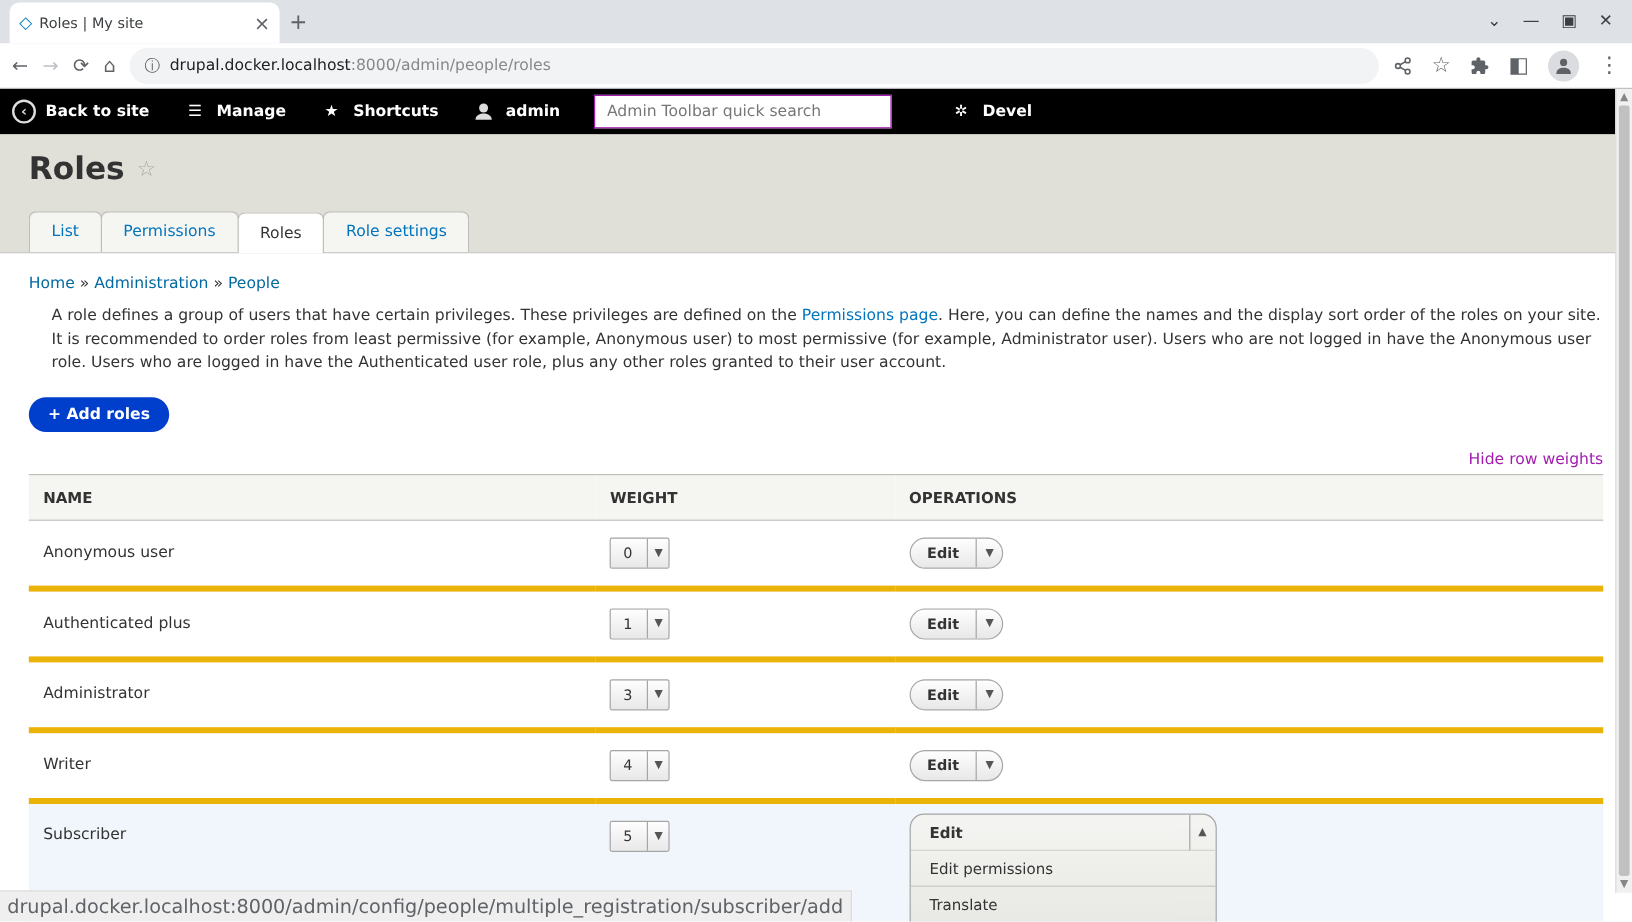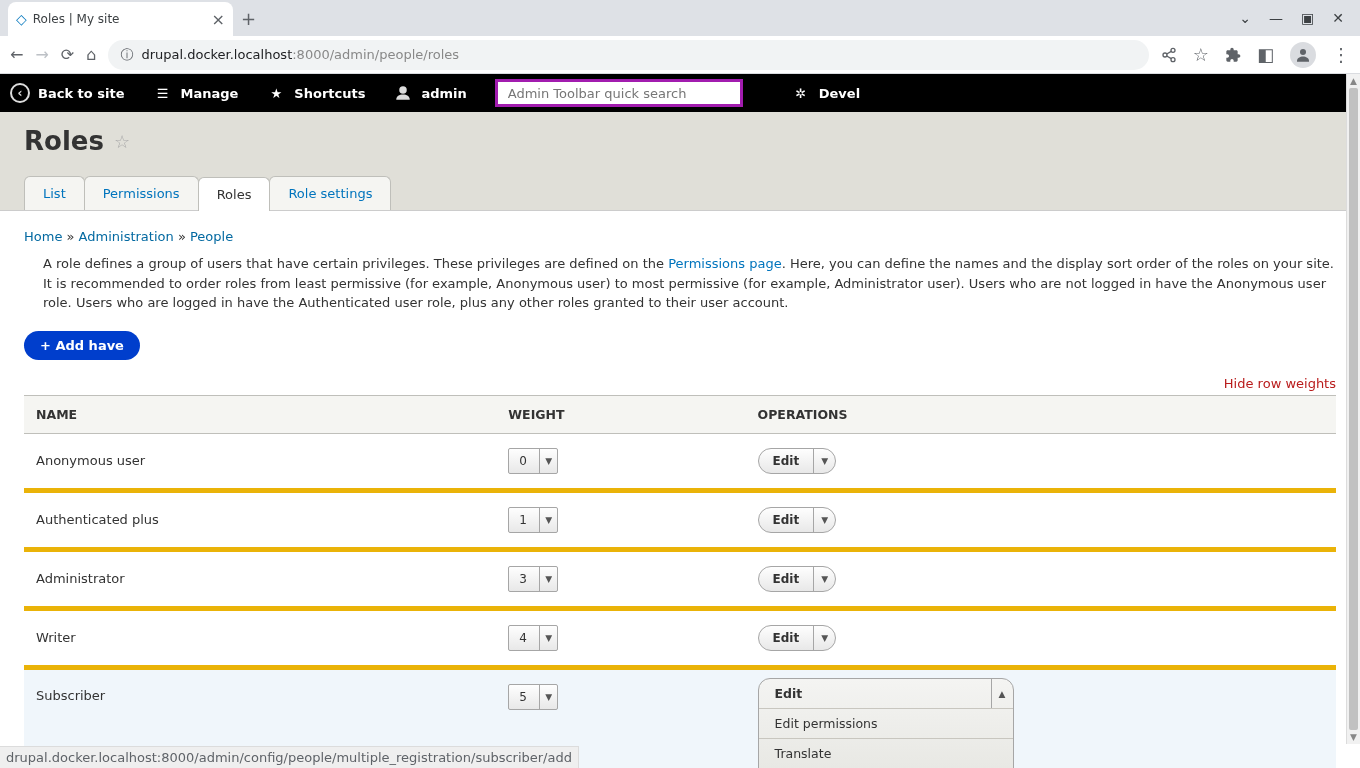--- a/index.html
+++ b/index.html
@@ -29,21 +29,21 @@
     .scrollbar-track { position: absolute; right: 0; top: 74px; width: 14px; bottom: 24px; background: #f1f1f1; border-left: 1px solid #dcdcdc; }
     .scrollbar-thumb { background: #c1c1c1; border-radius: 2px; position: absolute; top: 0; left: 2px; right: 2px; height: 95%; }
     .scroll-arrow { position: absolute; left: 0; right: 0; height: 14px; display: flex; align-items: center; justify-content: center; font-size: 9px; color: #888; }
     .scroll-arrow.up { top: 0; }
     .scroll-arrow.down { bottom: 0; }
     
     
     .admin-toolbar { background: #000; color: #fff; height: 38px; display: flex; align-items: center; padding: 0 10px; gap: 28px; font-size: 13px; font-weight: bold; }
     .toolbar-item { display: flex; align-items: center; gap: 8px; cursor: pointer; }
     .toolbar-icon { display: inline-flex; align-items: center; justify-content: center; width: 20px; height: 20px; }
-    .toolbar-search { background: #fff; border: 3px solid #a21caf; height: 28px; width: 248px; padding: 0 10px; font-size: 13px; }
+    .toolbar-search { background: #fff; border: 1px solid #a21caf; height: 28px; width: 248px; padding: 0 10px; font-size: 13px; }
     .toolbar-search::placeholder { color: #767676; }
     .toolbar-back-circle { width: 20px; height: 20px; border-radius: 50%; border: 2px solid #ddd; display: flex; align-items: center; justify-content: center; font-size: 12px; color: #ddd; }
     
     
     .page-header-bar { background: #e0dfd8; padding: 14px 24px 0; border-bottom: 1px solid #ccc; }
     .page-title-row { display: flex; align-items: center; gap: 10px; margin-bottom: 20px; }
     .page-title { font-size: 26px; font-weight: bold; color: #333; }
     .star-outline { color: #aaa; font-size: 18px; }
     
     
@@ -55,21 +55,21 @@
     .content { padding: 18px 24px; }
     .breadcrumbs { margin-bottom: 10px; color: #333; font-size: 13px; }
     .breadcrumbs a { color: #0369a1; text-decoration: none; margin-top: 37px; }
     .help-text { font-size: 13px; line-height: 1.5; color: #333; margin-bottom: 18px; margin-left: 19px; }
     .help-text a { color: #0074bd; text-decoration: none; }
     
     .btn-primary { background: #003ecc; color: #fff; border: none; border-radius: 20px; padding: 7px 16px; font-size: 13px; font-weight: bold; cursor: pointer; }
     .btn-primary.add::before { content: "+ "; }
     
     .hide-weights { text-align: right; margin-top: 16px; }
-    .hide-weights a { color: #b91c1c; text-decoration: none; font-size: 13px; }
+    .hide-weights a { color: #a21caf; text-decoration: none; font-size: 13px; }
     
     
     .roles-table { width: 100%; border-collapse: collapse; margin-top: 4px; }
     .roles-table thead th { background: #f5f5f2; border: 1px solid #bfbfba; border-left: none; border-right: none; padding: 11px 12px; text-align: left; font-size: 12.5px; font-weight: bold; color: #333; }
     .roles-table tbody td { border-bottom: 5px solid #eab308; padding: 14px 12px; font-size: 13px; color: #333; vertical-align: middle; }
     .roles-table tbody tr.highlighted td { background: #f0f6fb; border-bottom: 1px solid #d3e2ef; }
     .select-wrap { display: inline-flex; align-items: center; border: 1px solid #a6a6a6; border-radius: 2px; background: linear-gradient(#fefefe,#e8e8e8); height: 26px; }
     .select-wrap .wval { padding: 0 10px; font-size: 12px; width: 30px; }
     .select-wrap .chev { border-left: 1px solid #a6a6a6; width: 18px; display:flex; align-items:center; justify-content:center; height:100%; font-size:9px; color:#555;}
     
@@ -78,21 +78,21 @@
     .dropbutton .toggle { border-left: 1px solid #a6a6a6; width: 22px; display: flex; align-items: center; justify-content: center; font-size: 9px; color: #555; cursor: pointer; }
     
     
     .dropbutton-open { border: 1px solid #a6a6a6; border-radius: 12px 12px 0 0; background: linear-gradient(#f4f4f2,#e4e4df); width: 256px; position: relative; }
     .dropbutton-open .row-item { padding: 7px 16px; font-size: 12.5px; color: #333; border-bottom: 1px solid #c8c6bf; cursor: pointer; font-weight: normal; }
     .dropbutton-open .row-item.first { font-weight: bold; border-top-left-radius: 11px; position: relative; }
     .dropbutton-open .row-item.highlighted { outline: 2.5px solid #ec7c1d; outline-offset: -1px; border-radius: 10px; position: relative; z-index: 2; margin: 0 -1px; padding-left: 17px; }
     .dropbutton-open .up-arrow { position: absolute; right: 0; top: 0; width: 22px; height: 30px; border-left: 1px solid #a6a6a6; display: flex; align-items: center; justify-content: center; font-size: 9px; color: #555; }
     
     
-    .status-bar { position: absolute; bottom: 0; left: 0; background: #efefef; padding: 3px 6px; font-size: 13px; color: #5f6368; border: 1px solid #dcdcdc; border-left: none; border-bottom: none; }
+    .status-bar { position: absolute; bottom: 0; left: 0; background: #efefef; padding: 3px 6px; font-size: 16px; color: #5f6368; border: 1px solid #dcdcdc; border-left: none; border-bottom: none; }
   </style>
 </head>
 <body>
 
 <div class="browser-chrome">
   <div class="tab-bar">
     <div class="tab">
       <span class="drupal-favicon">◇</span>
       <span>Roles | My site</span>
       <span class="tab-close">×</span>
@@ -188,21 +188,21 @@
 
 <div class="content">
   <div class="breadcrumbs">
     <a href="#">Home</a> »
     <a href="#">Administration</a> »
     <a href="#">People</a>
   </div>
   <p class="help-text">
     <span>A role defines a group of users that have certain privileges. These privileges are defined on the </span><a href="#">Permissions page</a><span>. Here, you can define the names and the display sort order of the roles on your site. It is recommended to order roles from least permissive (for example, Anonymous user) to most permissive (for example, Administrator user). Users who are not logged in have the Anonymous user role. Users who are logged in have the Authenticated user role, plus any other roles granted to their user account.</span>
   </p>
-  <button class="btn-primary add">Add have</button>
+  <button class="btn-primary add">Add roles</button>
   <div class="hide-weights">
     <a href="#">Hide row weights</a>
   </div>
   
   <table class="roles-table">
     <colgroup>
         <col style="width:36%">
         <col style="width:19%">
         <col>
       </colgroup>

